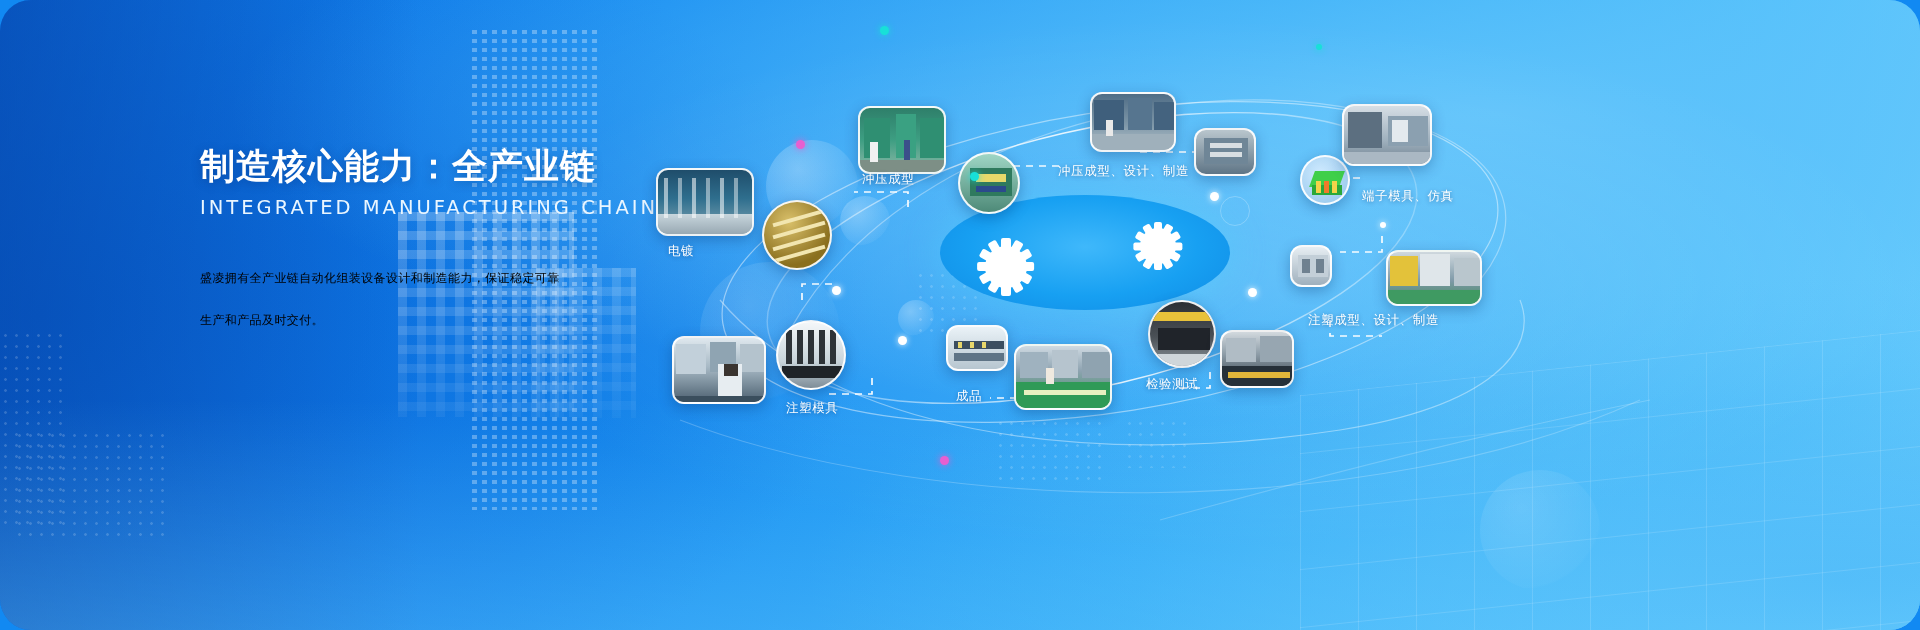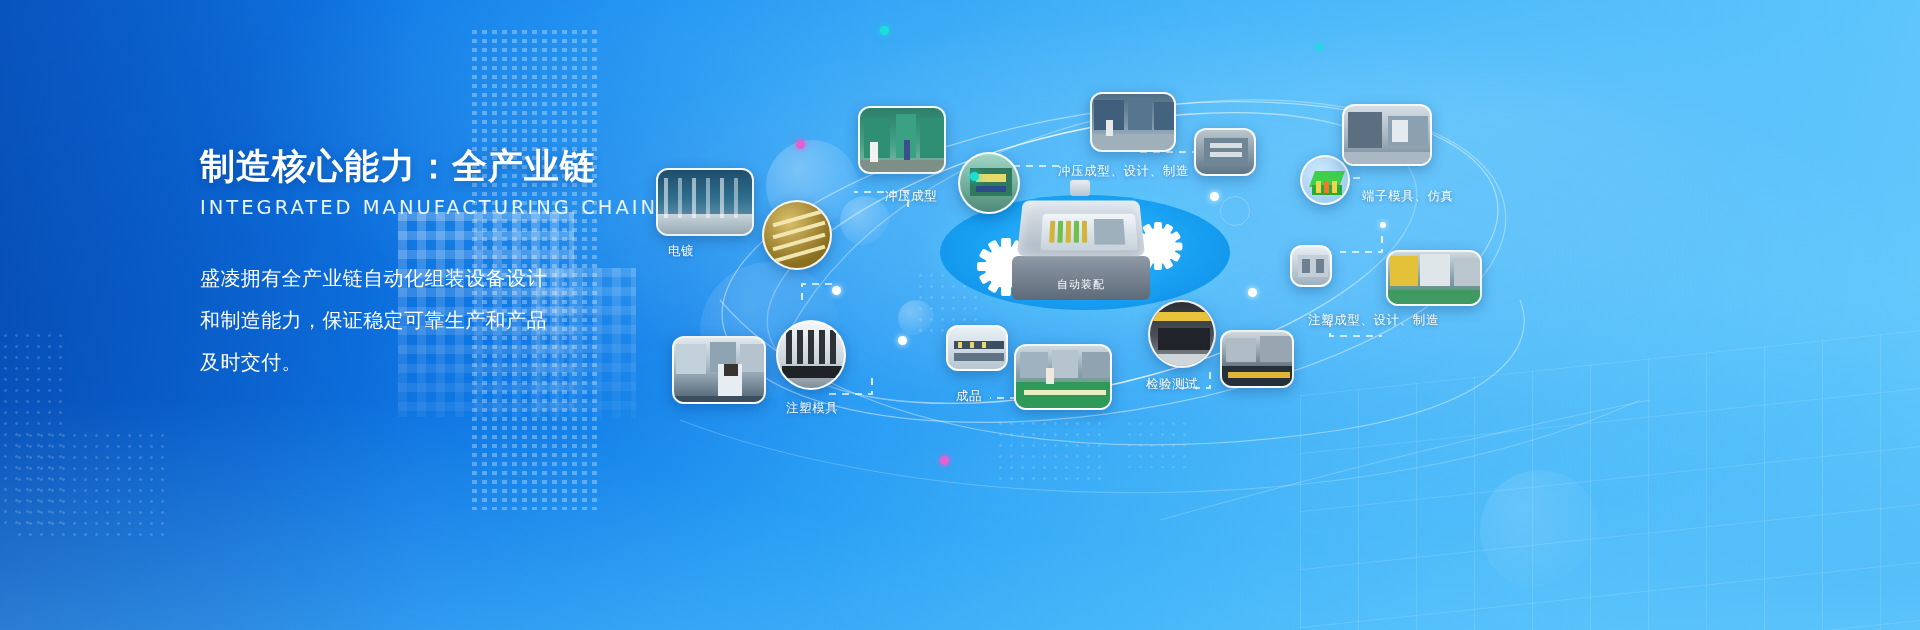--- a/index.html
+++ b/index.html
@@ -3,21 +3,21 @@
 <meta charset="utf-8">
 <style>
   * { margin:0; padding:0; box-sizing:border-box; }
   html,body { width:1920px; height:630px; overflow:hidden; }
   body {
     font-family:"DejaVu Sans","Liberation Sans",sans-serif;
     background:#1189f2;
     position:relative;
   }
   
-  #stage { position:absolute; inset:0; overflow:hidden; }
+  #stage { position:absolute; inset:0; overflow:hidden;border-radius:31px; }
 
   .bg-base{
     position:absolute; inset:0;
     background:
       radial-gradient(120% 90% at 78% 18%, #5fc3fb 0%, rgba(95,195,251,0) 55%),
       radial-gradient(90% 80% at 96% 92%, #49b6f8 0%, rgba(73,182,248,0) 60%),
       radial-gradient(70% 120% at 2% 50%, #0a66d6 0%, rgba(10,102,214,0) 62%),
       linear-gradient(105deg,#0f72e6 0%, #1389f0 32%, #27a4f6 62%, #4fc0fb 85%, #6fd0fd 100%);
   }
   .bg-sheen{
@@ -81,21 +81,21 @@
     font-size:35px; font-weight:700; color:#fff; letter-spacing:1px;
     line-height:1.18; white-space:nowrap;
     text-shadow:0 2px 10px rgba(0,40,110,.35);
   }
   .subhead{
     margin-top:9px;
     font-size:19.5px; letter-spacing:3.0px; color:#eaf6ff; font-weight:400;
     white-space:nowrap;
   }
   .para{
-    margin-top:38px; font-size:20px; line-height:42px; color:#ffffff;
+    margin-top:38px; font-size:12px; line-height:42px; color:#000000;
     letter-spacing:.4px; width:360px;
   }
 
   
   .diagram{ position:absolute; left:640px; top:0; width:1280px; height:630px; }
   .diagram svg.wires{ position:absolute; inset:0; width:100%; height:100%; overflow:visible; }
 
   .node{ position:absolute; }
   .thumb{
     position:absolute;
@@ -269,35 +269,20 @@
       <div class="gteeth">
         <i style="transform:rotate(0deg)"></i>
           <i style="transform:rotate(30deg)"></i>
         <i style="transform:rotate(60deg)"></i>
           <i style="transform:rotate(90deg)"></i>
         <i style="transform:rotate(120deg)"></i>
           <i style="transform:rotate(150deg)"></i>
       </div>
     </div>
 
-    <div class="machine">
-      <div class="m-body"></div>
-      <div class="m-top">
-        <div class="m-inner">
-          <div class="m-chip" style="left:8px; top:8px; width:5px; height:24px; background:#d3b43a;"></div>
-          <div class="m-chip" style="left:16px; top:8px; width:5px; height:24px; background:#6fbf4a;"></div>
-          <div class="m-chip" style="left:24px; top:8px; width:5px; height:24px; background:#d3b43a;"></div>
-          <div class="m-chip" style="left:32px; top:8px; width:5px; height:24px; background:#6fbf4a;"></div>
-          <div class="m-chip" style="left:40px; top:8px; width:5px; height:24px; background:#d3b43a;"></div>
-          <div class="m-chip" style="left:52px; top:6px; width:30px; height:28px; background:#9fb0bd;"></div>
-        </div>
-      </div>
-      <div class="m-cap"></div>
-      <div class="m-label">自动装配</div>
-    </div>
 
     <div class="node">
       <div class="thumb rounded" style="left:16px; top:168px; width:98px; height:68px;
                   background:linear-gradient(180deg,#1f4d6b 0%,#2f6f8e 45%,#86a7b5 100%);">
         <div class="px" style="left:0;top:44px;width:100%;height:26px;background:linear-gradient(180deg,#c8d6dd,#8a9ba6);"></div>
         <div class="px" style="left:6px;top:8px;width:4px;height:40px;background:rgba(255,255,255,.55);"></div>
         <div class="px" style="left:20px;top:8px;width:4px;height:40px;background:rgba(255,255,255,.45);"></div>
         <div class="px" style="left:34px;top:8px;width:4px;height:40px;background:rgba(255,255,255,.55);"></div>
         <div class="px" style="left:48px;top:8px;width:4px;height:40px;background:rgba(255,255,255,.45);"></div>
         <div class="px" style="left:62px;top:8px;width:4px;height:40px;background:rgba(255,255,255,.55);"></div>
@@ -317,21 +302,21 @@
     <div class="node">
       <div class="thumb rounded" style="left:218px; top:106px; width:88px; height:68px;
                   background:linear-gradient(180deg,#2e7f6a 0%,#3d9e82 50%,#8fb8a8 100%);">
         <div class="px" style="left:4px;top:10px;width:26px;height:40px;background:#2f8f72;"></div>
         <div class="px" style="left:36px;top:6px;width:20px;height:44px;background:#3aa182;"></div>
         <div class="px" style="left:60px;top:10px;width:24px;height:40px;background:#2f8f72;"></div>
         <div class="px" style="left:0;top:52px;width:100%;height:16px;background:#7d8f86;"></div>
         <div class="px" style="left:10px;top:34px;width:8px;height:20px;background:#f1f1f1;"></div>
         <div class="px" style="left:44px;top:32px;width:6px;height:20px;background:#3b4f8a;"></div>
       </div>
-      <div class="label" style="left:222px; top:188px;margin-left:23px;">冲压成型</div>
+      <div class="label" style="left:222px; top:171px;">冲压成型</div>
     </div>
 
     <div class="thumb circle" style="left:318px; top:152px; width:62px; height:62px;
                 background:linear-gradient(180deg,#9fd6c5,#4e8a78);">
       <div class="px" style="left:10px;top:14px;width:42px;height:28px;background:#2f7a5e;"></div>
       <div class="px" style="left:16px;top:20px;width:30px;height:8px;background:#e7d96a;"></div>
       <div class="px" style="left:16px;top:32px;width:30px;height:6px;background:#2b4a8c;"></div>
     </div>
 
     <div class="node">

